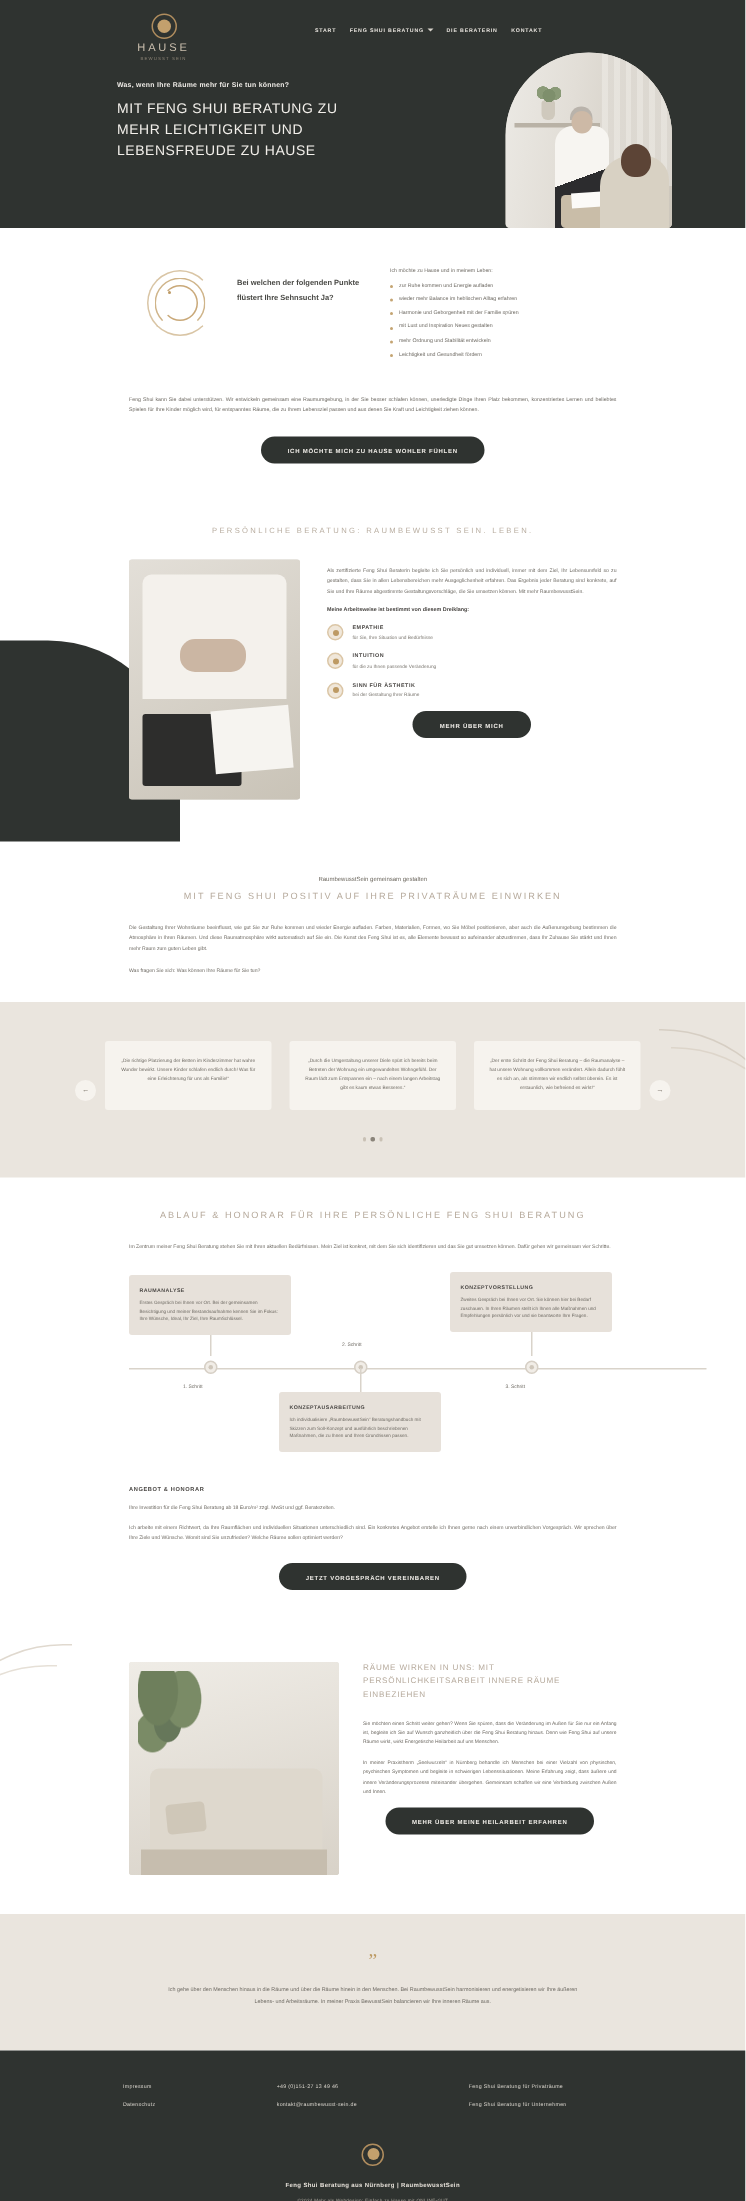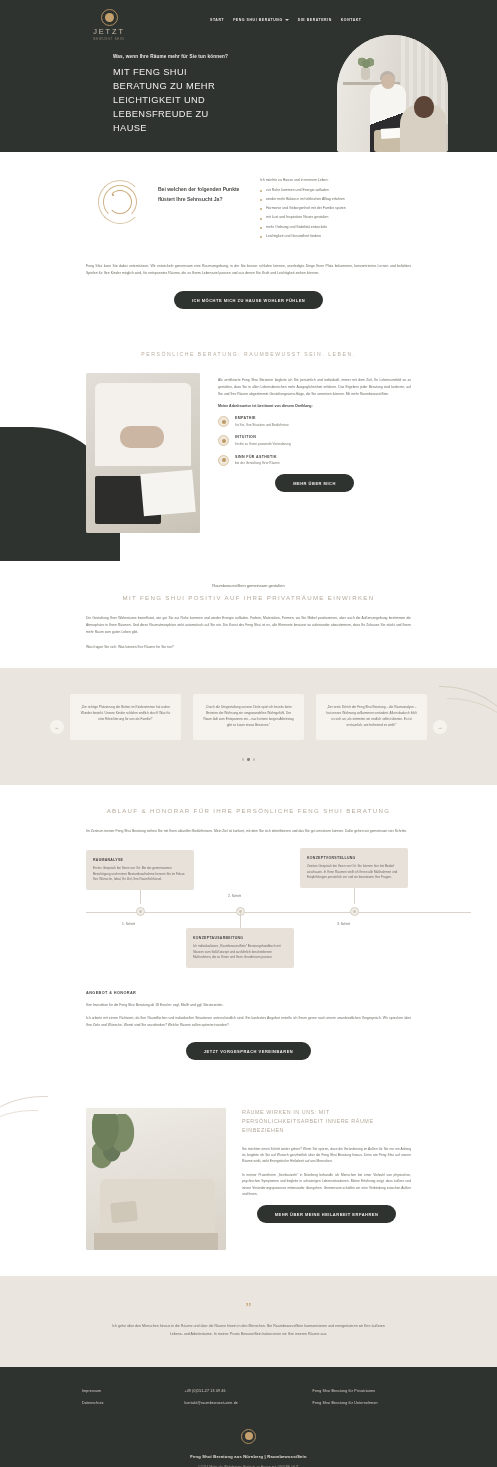--- a/index.html
+++ b/index.html
@@ -56,21 +56,21 @@
   .nav-links a, .nav-links span.navitem {
     font-size: 3.5px; letter-spacing: .55px;
     color: #e8e4de; text-decoration: none; white-space: nowrap;
     font-weight: 600;
   }
   .caret {
     display: inline-block; width: 0; height: 0; margin-left: 2px;
     border-left: 2px solid transparent; border-right: 2px solid transparent;
     border-top: 2.2px solid #d8d3cb; vertical-align: middle;
   }
-  .hero-copy { padding: 13px 0 0 113px; position: relative; z-index: 4; max-width: 230px; }
+  .hero-copy { padding: 13px 0 0 78px; position: relative; z-index: 4; max-width: 230px; }
   .hero-kicker {
     font-size: 4.6px; font-weight: 700; color: #efece7;
     letter-spacing: .18px; margin-bottom: 6px;
   }
   .hero-title {
     font-size: 9.3px; line-height: 1.52; letter-spacing: .38px;
     color: #f2efea; font-weight: 400;
   }
   .hero-img {
     position: absolute; right: 49px; top: 35px;
@@ -363,21 +363,21 @@
   .footer-tag { text-align:center; font-size:4px; color:#e6e1d9; font-weight:600; letter-spacing:.25px; }
   .footer-fine { text-align:center; font-size:3.1px; color:#a9a49b; margin-top:6px; letter-spacing:.2px; }
 </style>
 </head>
 <body>
 
 <header class="hero">
   <nav class="nav-bar">
     <div class="logo-block">
       <div class="logo-mark"></div>
-      <div class="logo-word">JETZT</div>
+      <div class="logo-word">HAUSE</div>
       <div class="logo-sub">BEWUSST SEIN</div>
     </div>
     <div class="nav-links">
       <a href="#">START</a>
       <span class="navitem"><span>FENG SHUI BERATUNG</span><span class="caret"></span></span>
       <a href="#">DIE BERATERIN</a>
       <a href="#">KONTAKT</a>
     </div>
   </nav>
   <div class="hero-copy">

